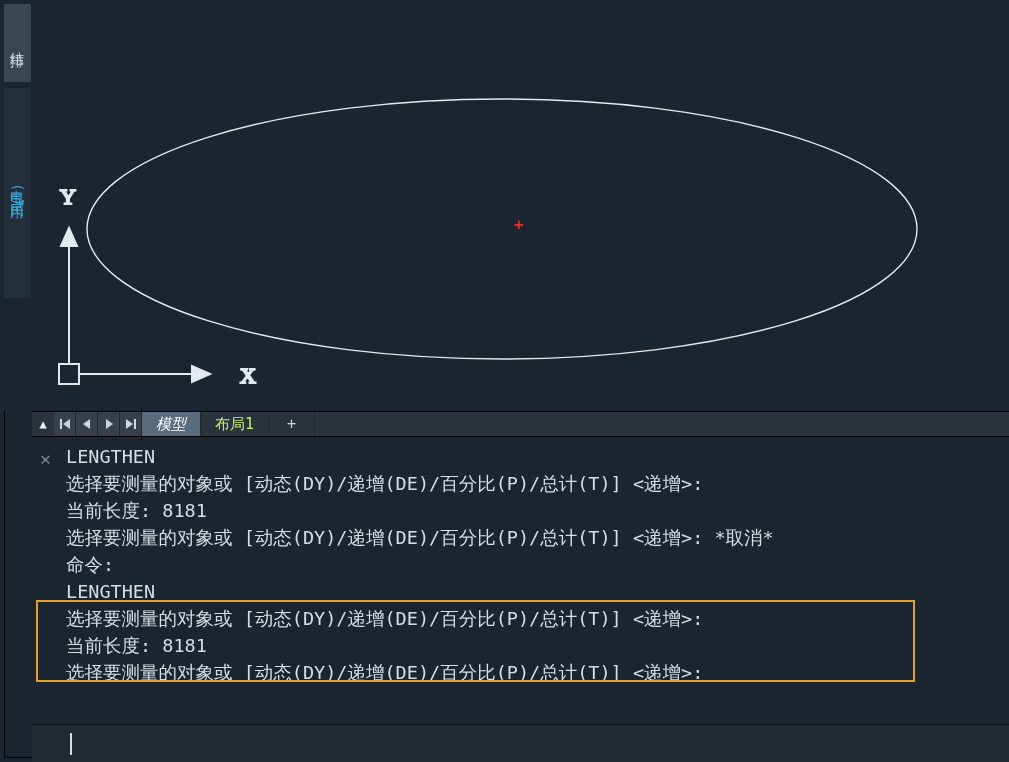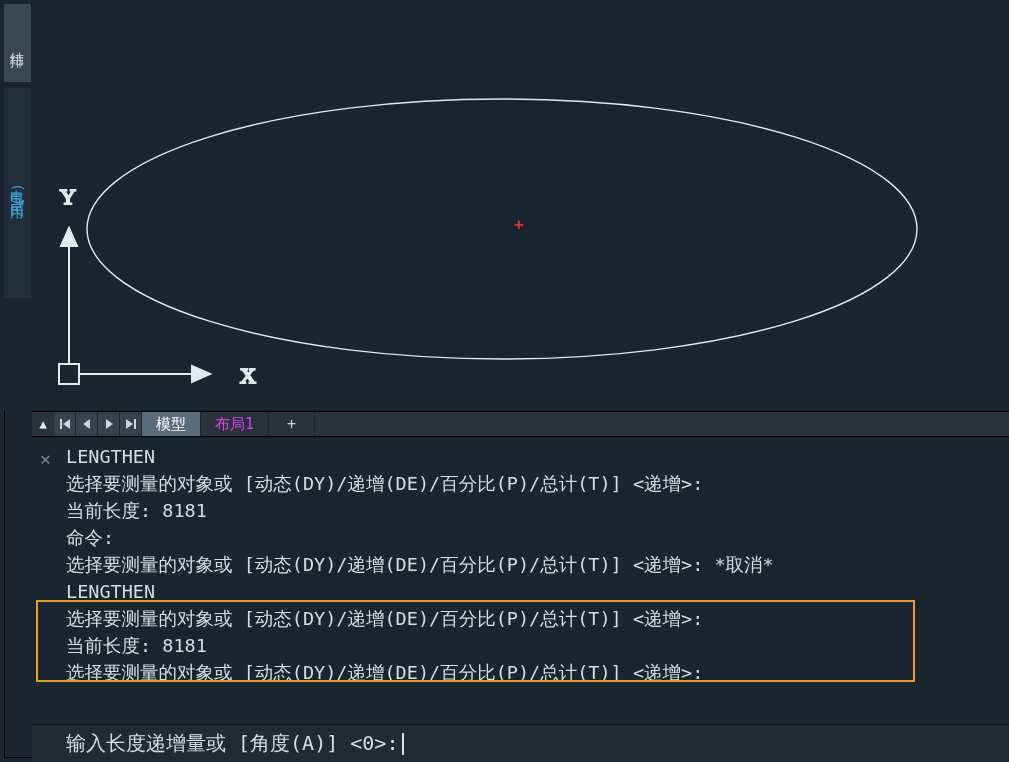--- a/index.html
+++ b/index.html
@@ -52,24 +52,24 @@
     font-size:12px; color:#e8edf2; background:#2a333c;
   }
   .navbar .nav-btn {
     width:22px; display:flex; align-items:center; justify-content:center;
     color:#a7b0b9; font-size:12px; border-right:1px solid #1f272f;
     background:#36414c;
   }
   .nav-btn svg { display:block; }
   .navbar .tab {
     padding:0 14px; display:flex; align-items:center;
-    font-size:15px; color:#d946ef; border-right:1px solid #1f272f;
+    font-size:15px; color:#bef264; border-right:1px solid #1f272f;
     background:#2a333c;
   }
-  .navbar .tab.active { background:#5a6b7c; color:#fff; }
+  .navbar .tab.active { background:#5a6b7c; color:#fff;font-style:italic; }
   .navbar .tab.add { padding:0 18px; color:#cfd6dd; }
 
   
   .history {
     position:absolute; left:28px; top:433px; width:981px; height:287px;
     background:#1a2530;
     padding:6px 8px 0 34px;
     font-size:18.5px;
     line-height:27px;
     font-family: "NSimSun","SimSun","Microsoft YaHei",monospace;
@@ -169,27 +169,26 @@
     <div class="tab add">
       <span>+</span>
     </div>
   </div>
 
   <div class="history">
     <span class="close-x">✕</span>
     <div>LENGTHEN</div>
     <div>选择要测量的对象或 [动态(DY)/递增(DE)/百分比(P)/总计(T)] &lt;递增&gt;:</div>
     <div>当前长度: 8181</div>
+    <div>选择要测量的对象或 [动态(DY)/递增(DE)/百分比(P)/总计(T)] &lt;递增&gt;: *取消*</div>
     <div>命令:</div>
-    <div>选择要测量的对象或 [动态(DY)/递增(DE)/百分比(P)/总计(T)] &lt;递增&gt;: *取消*</div>
     <div>LENGTHEN</div>
     <div>选择要测量的对象或 [动态(DY)/递增(DE)/百分比(P)/总计(T)] &lt;递增&gt;:</div>
     <div>当前长度: 8181</div>
     <div>选择要测量的对象或 [动态(DY)/递增(DE)/百分比(P)/总计(T)] &lt;递增&gt;:</div>
   </div>
   <div class="hl-box"></div>
 
   <div class="cmdline">
-    <span>输入长度递增量或 [角度(A)] &lt;0&gt;: </span>
     <span class="caret"></span>
   </div>
 
 </div>
 
 </body></html>

